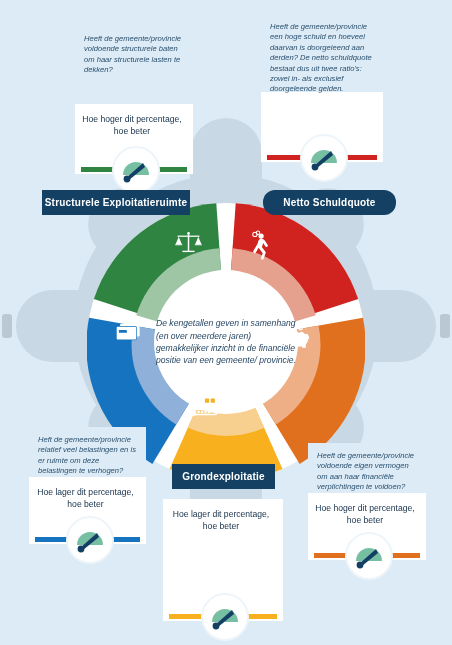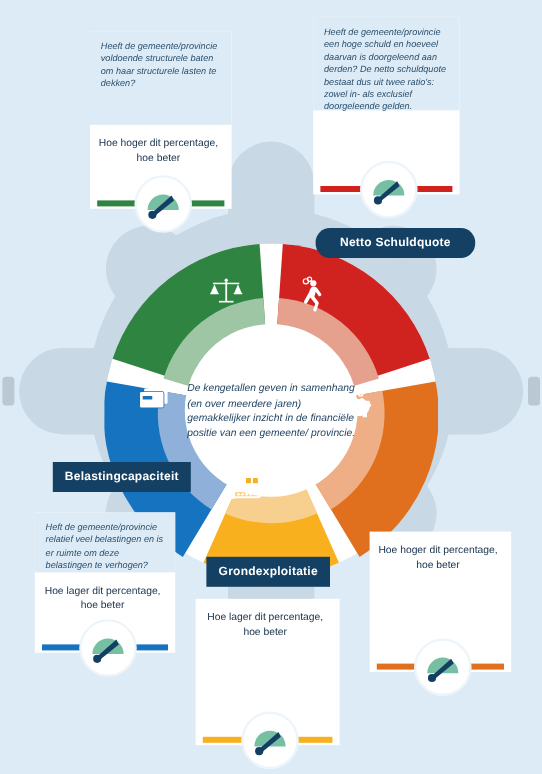--- a/index.html
+++ b/index.html
@@ -179,23 +179,23 @@
     <g fill="#ffffff" transform="translate(28,120) scale(0.085)">
       <rect x="60" y="8" width="230" height="150" rx="12"></rect>
       <rect x="20" y="44" width="230" height="150" rx="12" stroke="#1573bf" stroke-width="16"></rect>
       <rect x="20" y="44" width="230" height="150" rx="12"></rect>
       <rect x="46" y="82" width="94" height="34" rx="5" fill="#1573bf"></rect>
     </g>
   </svg>
 
   <div class="center-text">De kengetallen geven in samenhang (en over meerdere jaren) gemakkelijker inzicht in de financiële positie van een gemeente/ provincie.</div>
 
+  <div class="pill" id="pill-structurele">Structurele Exploitatieruimte</div>
   <div class="pill" id="pill-netto">Netto Schuldquote</div>
   <div class="pill" id="pill-grond">Grondexploitatie</div>
-  <div class="pill" id="pill-belasting">Belastingcapaciteit</div>
 
   <div class="card" id="card-structurele">
     <div class="q" style="height:78px">Heeft de gemeente/provincie voldoende structurele baten om haar structurele lasten te dekken?</div>
     <div class="a">Hoe hoger dit percentage, hoe beter</div>
     <div class="barwrap">
       <div class="bar l" style="width:38px;background:#2f8442"></div>
       <div class="bar r" style="width:38px;background:#2f8442"></div>
     </div>
     <div class="gauge">
       <svg width="44" height="44" viewBox="0 0 44 44">
@@ -231,20 +231,21 @@
     <div class="gauge">
       <svg width="44" height="44" viewBox="0 0 44 44">
         <path d="M 9 27 A 13 13 0 0 1 35 27 Z" fill="#77bfa3"></path>
         <path d="M 12 30 L 29 15 L 31 19 L 15 32 Z" fill="#123f63"></path>
         <circle cx="13" cy="31" r="3.4" fill="#123f63"></circle>
       </svg>
     </div>
   </div>
 
   <div class="card" id="card-solvabiliteit">
+    <div class="q" style="height:50px">Heeft de gemeente/provincie voldoende eigen vermogen om aan haar financiële verplichtingen te voldoen?</div>
     <div class="a">Hoe hoger dit percentage, hoe beter</div>
     <div class="barwrap">
       <div class="bar l" style="width:38px;background:#e0701d"></div>
       <div class="bar r" style="width:38px;background:#e0701d"></div>
     </div>
     <div class="gauge">
       <svg width="44" height="44" viewBox="0 0 44 44">
         <path d="M 9 27 A 13 13 0 0 1 35 27 Z" fill="#77bfa3"></path>
         <path d="M 12 30 L 29 15 L 31 19 L 15 32 Z" fill="#123f63"></path>
         <circle cx="13" cy="31" r="3.4" fill="#123f63"></circle>

